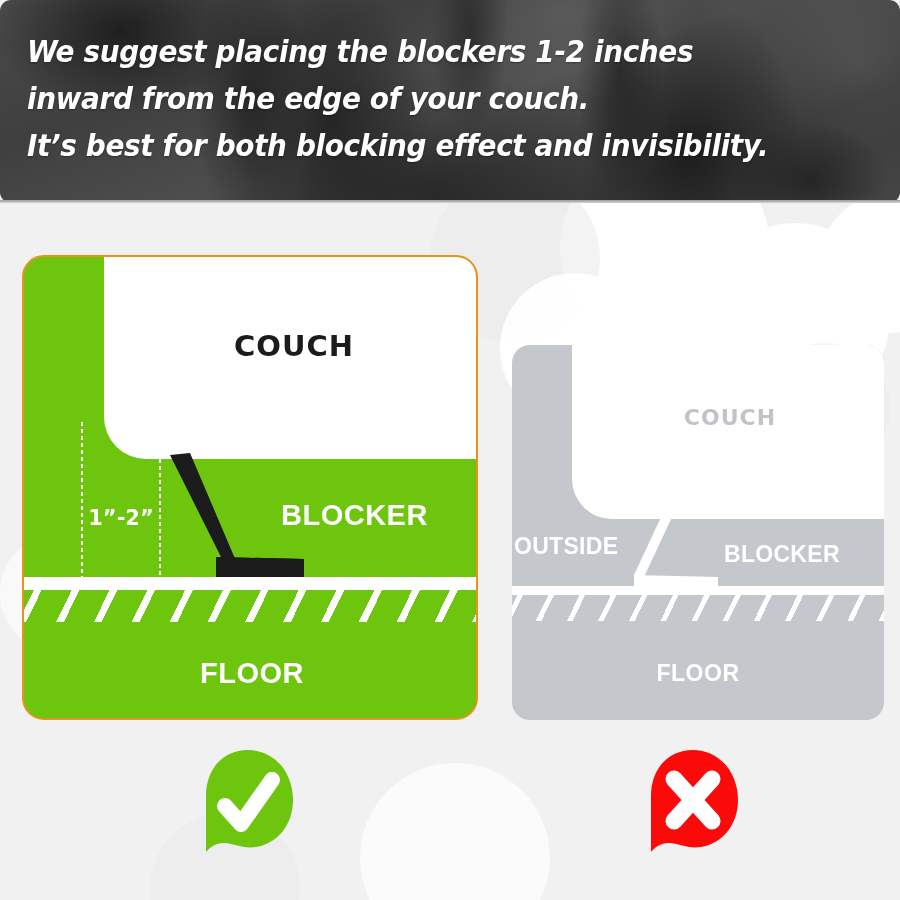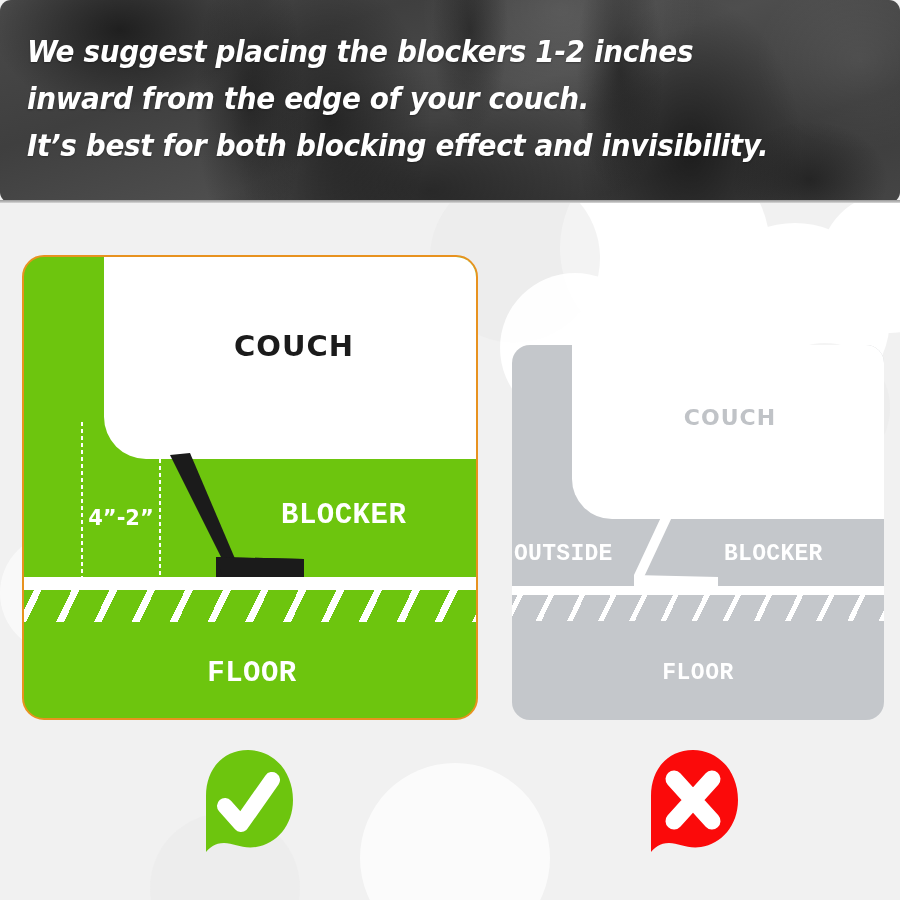--- a/index.html
+++ b/index.html
@@ -185,27 +185,27 @@
     color: #ffffff;
     font-family: "DejaVu Sans", "Liberation Sans", sans-serif;
     font-weight: bold;
     font-size: 21px;
     letter-spacing: 0px;
   }
 
   
   .plabel {
     position: absolute;
-    font-family: Liberation Mono, monospace;
+    font-family: Liberation Sans, sans-serif;
     font-weight: bold;
     color: #ffffff;
   }
   #label-blocker-good { left: 257px; top: 242px; font-size: 29px; letter-spacing: 0.5px; }
   #label-floor-good   { left: 0; top: 400px; width: 456px; text-align: center; font-size: 29px; letter-spacing: 0.5px; }
-  #label-outside-bad  { left: 2px;  top: 196px; font-size: 23px; letter-spacing: 0.3px; }
+  #label-outside-bad  { left: 2px;  top: 188px; font-size: 23px; letter-spacing: 0.3px; }
   #label-blocker-bad  { left: 212px; top: 196px; font-size: 23px; letter-spacing: 0.3px; }
   #label-floor-bad    { left: 0; top: 315px; width: 372px; text-align: center; font-size: 23px; letter-spacing: 0.5px; }
 
   
   .blocker-svg { position: absolute; }
   #blocker-good-svg { left: 140px; top: 196px; }
   #blocker-bad-svg  { left: 120px; top: 140px; }
 
   
   .badge {
@@ -240,21 +240,21 @@
     <div class="bokeh" style="left:0px;top:330px;width:120px;height:120px;opacity:0.6;"></div>
   </div>
 
   <div id="panel-good">
 
     <div class="couch" id="couch-good"></div>
     <div class="couch-label" id="couch-label-good">COUCH</div>
 
     <div class="dotline" id="dot-a"></div>
     <div class="dotline" id="dot-b"></div>
-    <div id="measure-label">4”-2”</div>
+    <div id="measure-label">1”-2”</div>
 
     <svg class="blocker-svg" id="blocker-good-svg" width="160" height="132">
       <polygon points="6,2 26,0 72,108 64,118" fill="#1b1b1b"></polygon>
       <polygon points="52,104 140,106 140,124 52,124" fill="#1b1b1b"></polygon>
       <polygon points="52,104 140,106 140,124 58,122" fill="#1b1b1b"></polygon>
     </svg>
 
     <div class="floor-line" id="floor-line-good"></div>
     <div class="hatch" id="hatch-good"></div>
 

